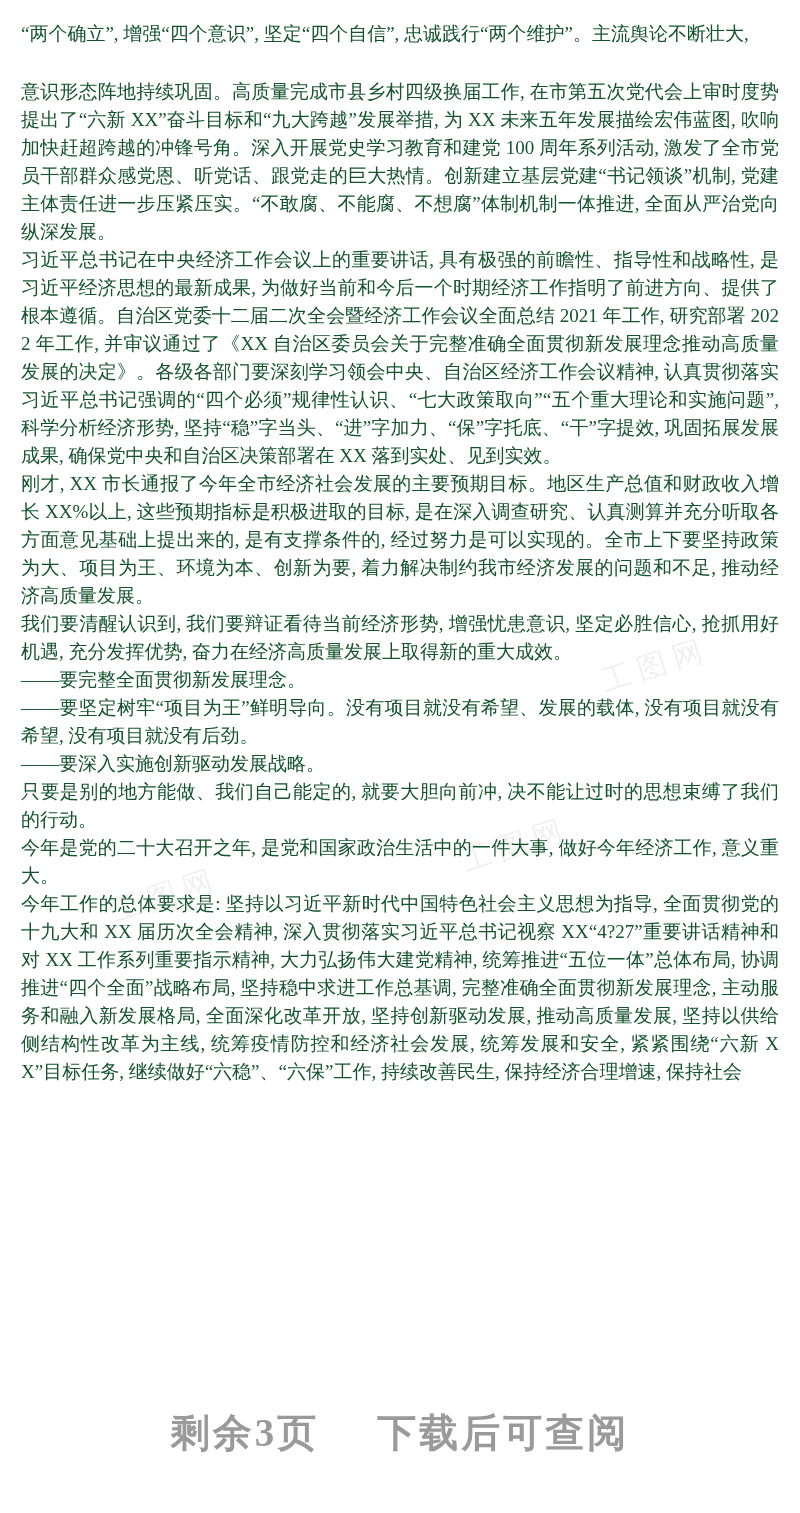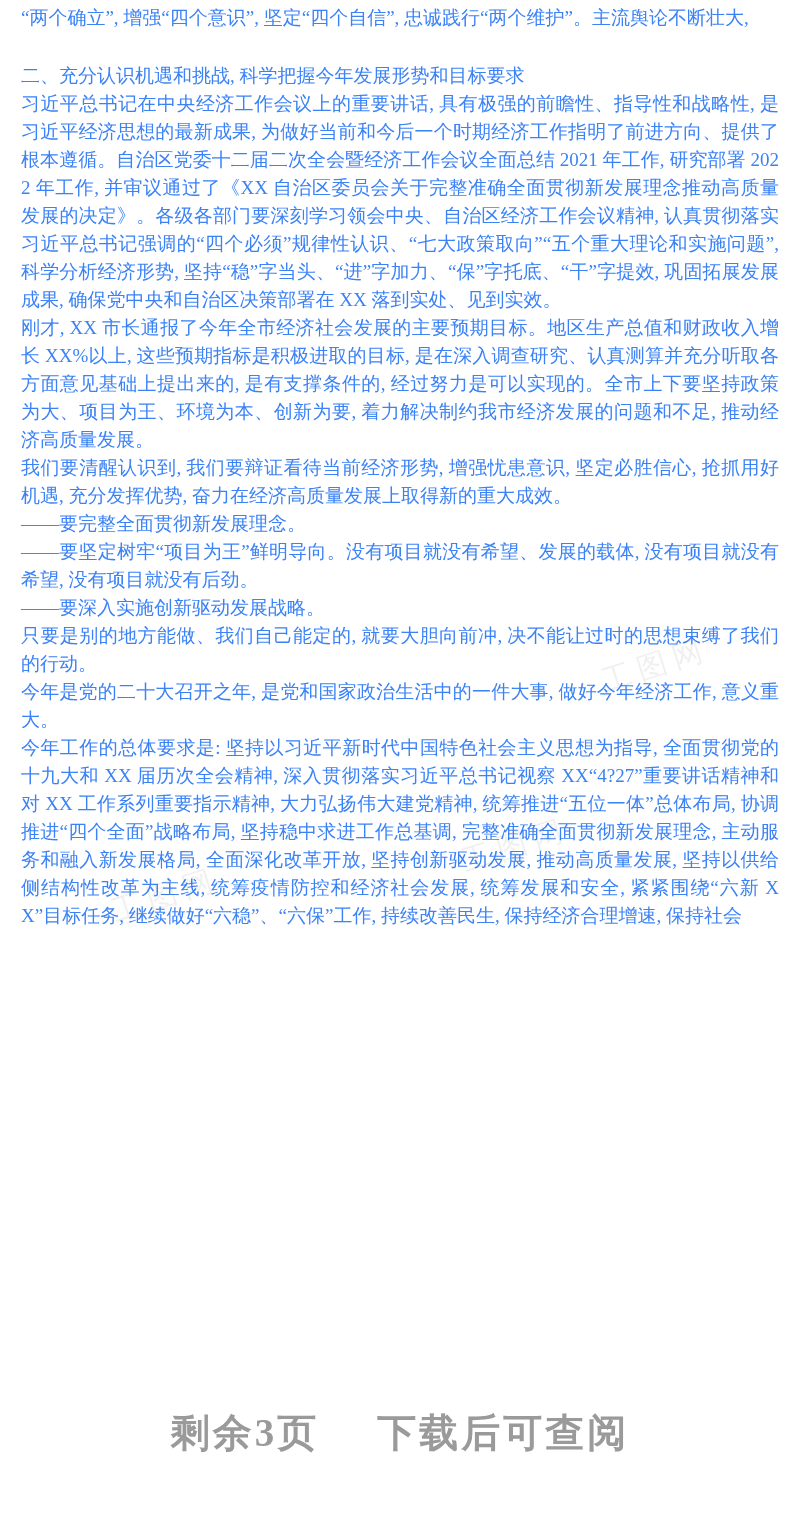--- a/index.html
+++ b/index.html
@@ -6,24 +6,24 @@
   body {
     width: 800px;
     height: 1513px;
     background: #ffffff;
     position: relative;
     overflow: hidden;
     font-family: "Liberation Serif", "DejaVu Serif", serif;
   }
   .doc-content {
     position: absolute;
-    top: 4px;
+    top: 20px;
     left: 21px;
     right: 21px;
-    color: #3b82f6;
+    color: #14532d;
     font-size: 19px;
     line-height: 28px;
     text-align: justify;
     text-justify: inter-ideograph;
     word-break: break-all;
   }
   .doc-content p {
     margin: 0;
     padding: 0;
   }
@@ -56,22 +56,22 @@
     font-family: "Liberation Serif", "DejaVu Serif", serif;
   }
 </style>
 </head>
 <body>
 
 <div class="doc-content">
 
     <p class="p-tail">“两个确立”, 增强“四个意识”, 坚定“四个自信”, 忠诚践行“两个维护”。主流舆论不断壮大,</p>
 
+    <p class="p-body">意识形态阵地持续巩固。高质量完成市县乡村四级换届工作, 在市第五次党代会上审时度势提出了“六新 XX”奋斗目标和“九大跨越”发展举措, 为 XX 未来五年发展描绘宏伟蓝图, 吹响加快赶超跨越的冲锋号角。深入开展党史学习教育和建党 100 周年系列活动, 激发了全市党员干部群众感党恩、听党话、跟党走的巨大热情。创新建立基层党建“书记领谈”机制, 党建主体责任进一步压紧压实。“不敢腐、不能腐、不想腐”体制机制一体推进, 全面从严治党向纵深发展。</p>
 
-    <p class="p-heading">二、充分认识机遇和挑战, 科学把握今年发展形势和目标要求</p>
 
     <p class="p-body">习近平总书记在中央经济工作会议上的重要讲话, 具有极强的前瞻性、指导性和战略性, 是习近平经济思想的最新成果, 为做好当前和今后一个时期经济工作指明了前进方向、提供了根本遵循。自治区党委十二届二次全会暨经济工作会议全面总结 2021 年工作, 研究部署 2022 年工作, 并审议通过了《XX 自治区委员会关于完整准确全面贯彻新发展理念推动高质量发展的决定》。各级各部门要深刻学习领会中央、自治区经济工作会议精神, 认真贯彻落实习近平总书记强调的“四个必须”规律性认识、“七大政策取向”“五个重大理论和实施问题”, 科学分析经济形势, 坚持“稳”字当头、“进”字加力、“保”字托底、“干”字提效, 巩固拓展发展成果, 确保党中央和自治区决策部署在 XX 落到实处、见到实效。</p>
 
     <p class="p-body">刚才, XX 市长通报了今年全市经济社会发展的主要预期目标。地区生产总值和财政收入增长 XX%以上, 这些预期指标是积极进取的目标, 是在深入调查研究、认真测算并充分听取各方面意见基础上提出来的, 是有支撑条件的, 经过努力是可以实现的。全市上下要坚持政策为大、项目为王、环境为本、创新为要, 着力解决制约我市经济发展的问题和不足, 推动经济高质量发展。</p>
 
     <p class="p-body">我们要清醒认识到, 我们要辩证看待当前经济形势, 增强忧患意识, 坚定必胜信心, 抢抓用好机遇, 充分发挥优势, 奋力在经济高质量发展上取得新的重大成效。</p>
 
     <p class="p-dash">——要完整全面贯彻新发展理念。</p>
 
 

